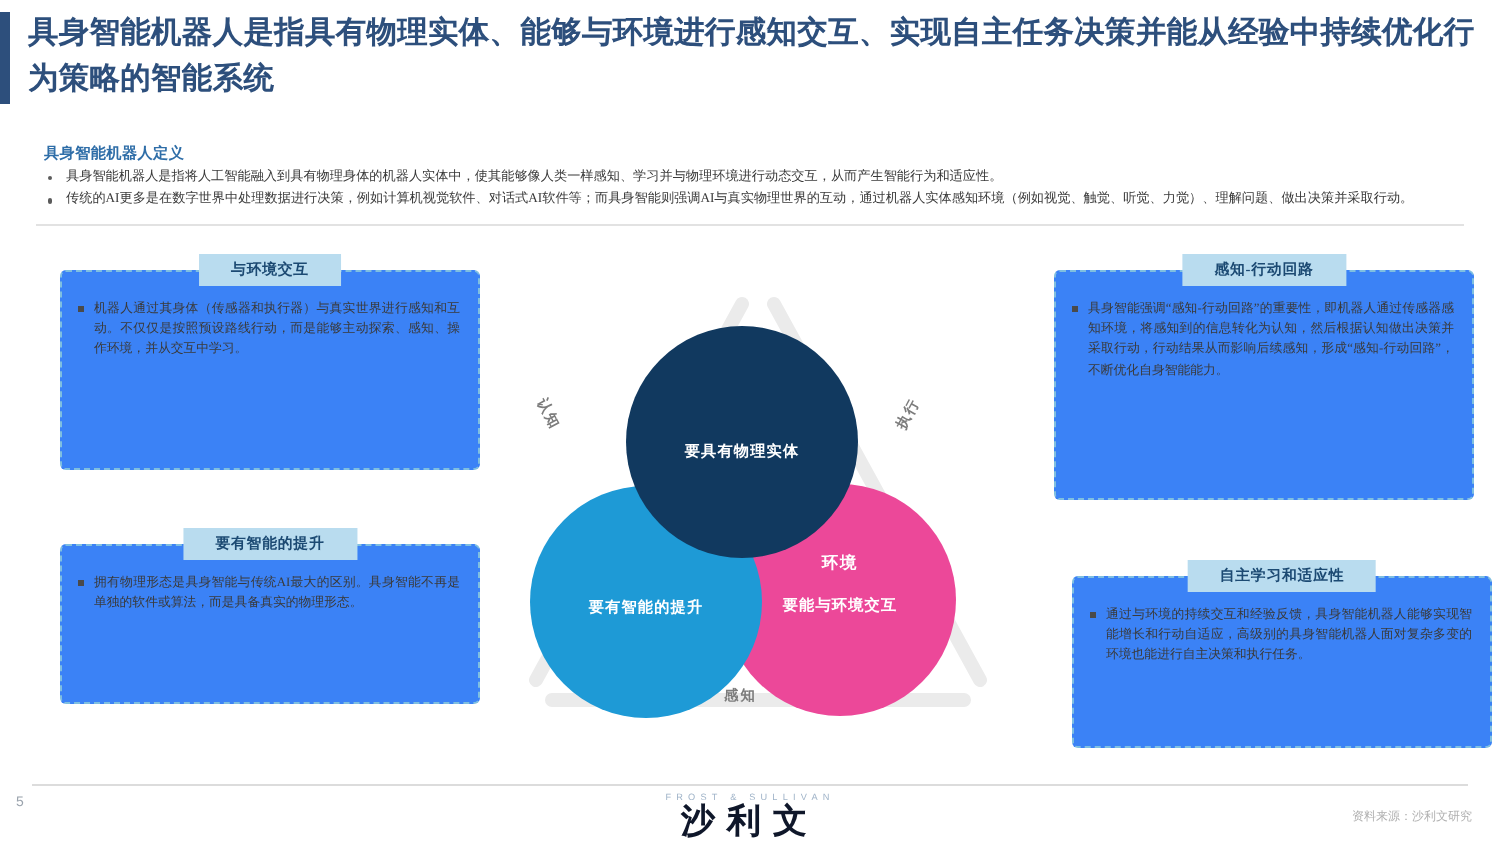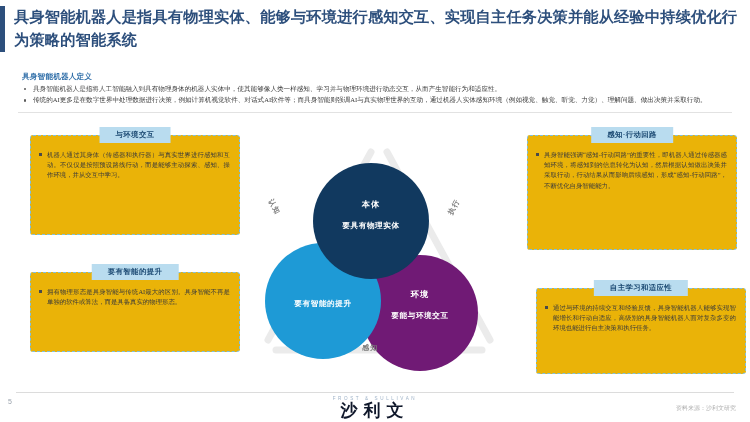--- a/index.html
+++ b/index.html
@@ -85,21 +85,21 @@
     width: 714px;
     height: 1px;
     background: #e2e2e2;
   }
 
   
   .feature-box {
     position: absolute;
     border: 1px dashed #7fbfe0;
     border-radius: 3px;
-    background: #eab308;
+    background: #3b82f6;
     box-sizing: border-box;
   }
   .feature-head {
     position: absolute;
     top: -9px;
     left: 50%;
     transform: translateX(-50%);
     background: #b9dcef;
     color: #1c4a73;
     font-size: 7.4px;
@@ -173,24 +173,24 @@
   #circle-intel {
     left: 15px;
     top: 115px;
     width: 116px;
     height: 116px;
     background: #1e9ad6;
     z-index: 2;
   }
   #circle-env {
     left: 112px;
-    top: 127px;
+    top: 114px;
     width: 116px;
     height: 116px;
-    background: #701a75;
+    background: #ec4899;
     z-index: 1;
     font-family: Liberation Serif, serif;
   }
   .venn-title {
     position: absolute;
     left: 0;
     top: 34px;
     width: 100%;
     font-size: 8.2px;
     font-weight: bold;
@@ -321,21 +321,20 @@
   <div class="venn-circle" id="circle-env">
     <div class="venn-title">环境</div>
     <div class="venn-sub">要能与环境交互</div>
   </div>
 
   <div class="venn-circle" id="circle-intel">
     <div class="venn-sub">要有智能的提升</div>
   </div>
 
   <div class="venn-circle" id="circle-body">
-    <div class="venn-title">本体</div>
     <div class="venn-sub">要具有物理实体</div>
   </div>
 
   <div class="tri-label" id="tri-label-left">认知</div>
   <div class="tri-label" id="tri-label-right">执行</div>
   <div class="tri-label" id="tri-label-bottom">感知</div>
 </div>
 
 <div id="footer-rule"></div>
 <div id="page-number">5</div>

